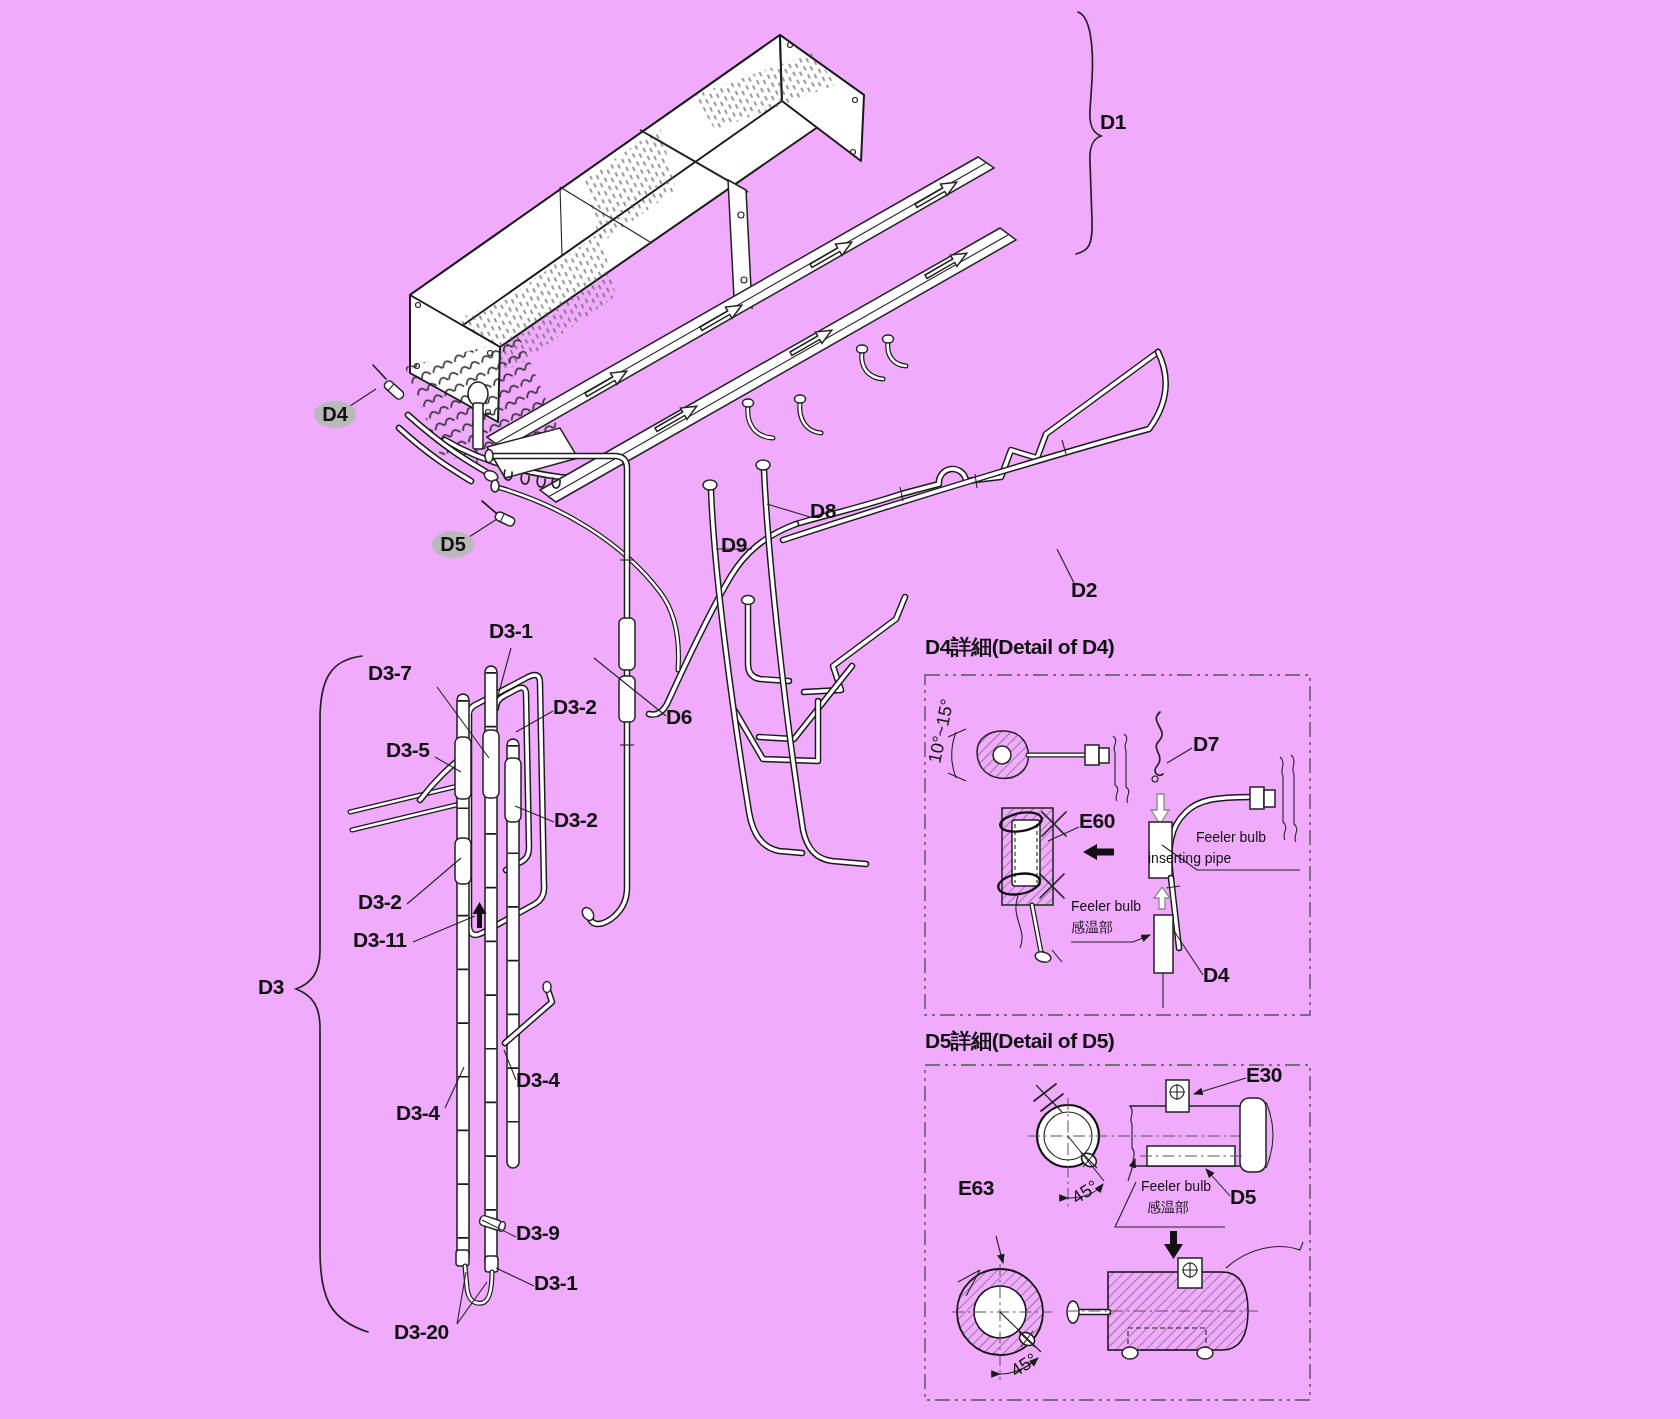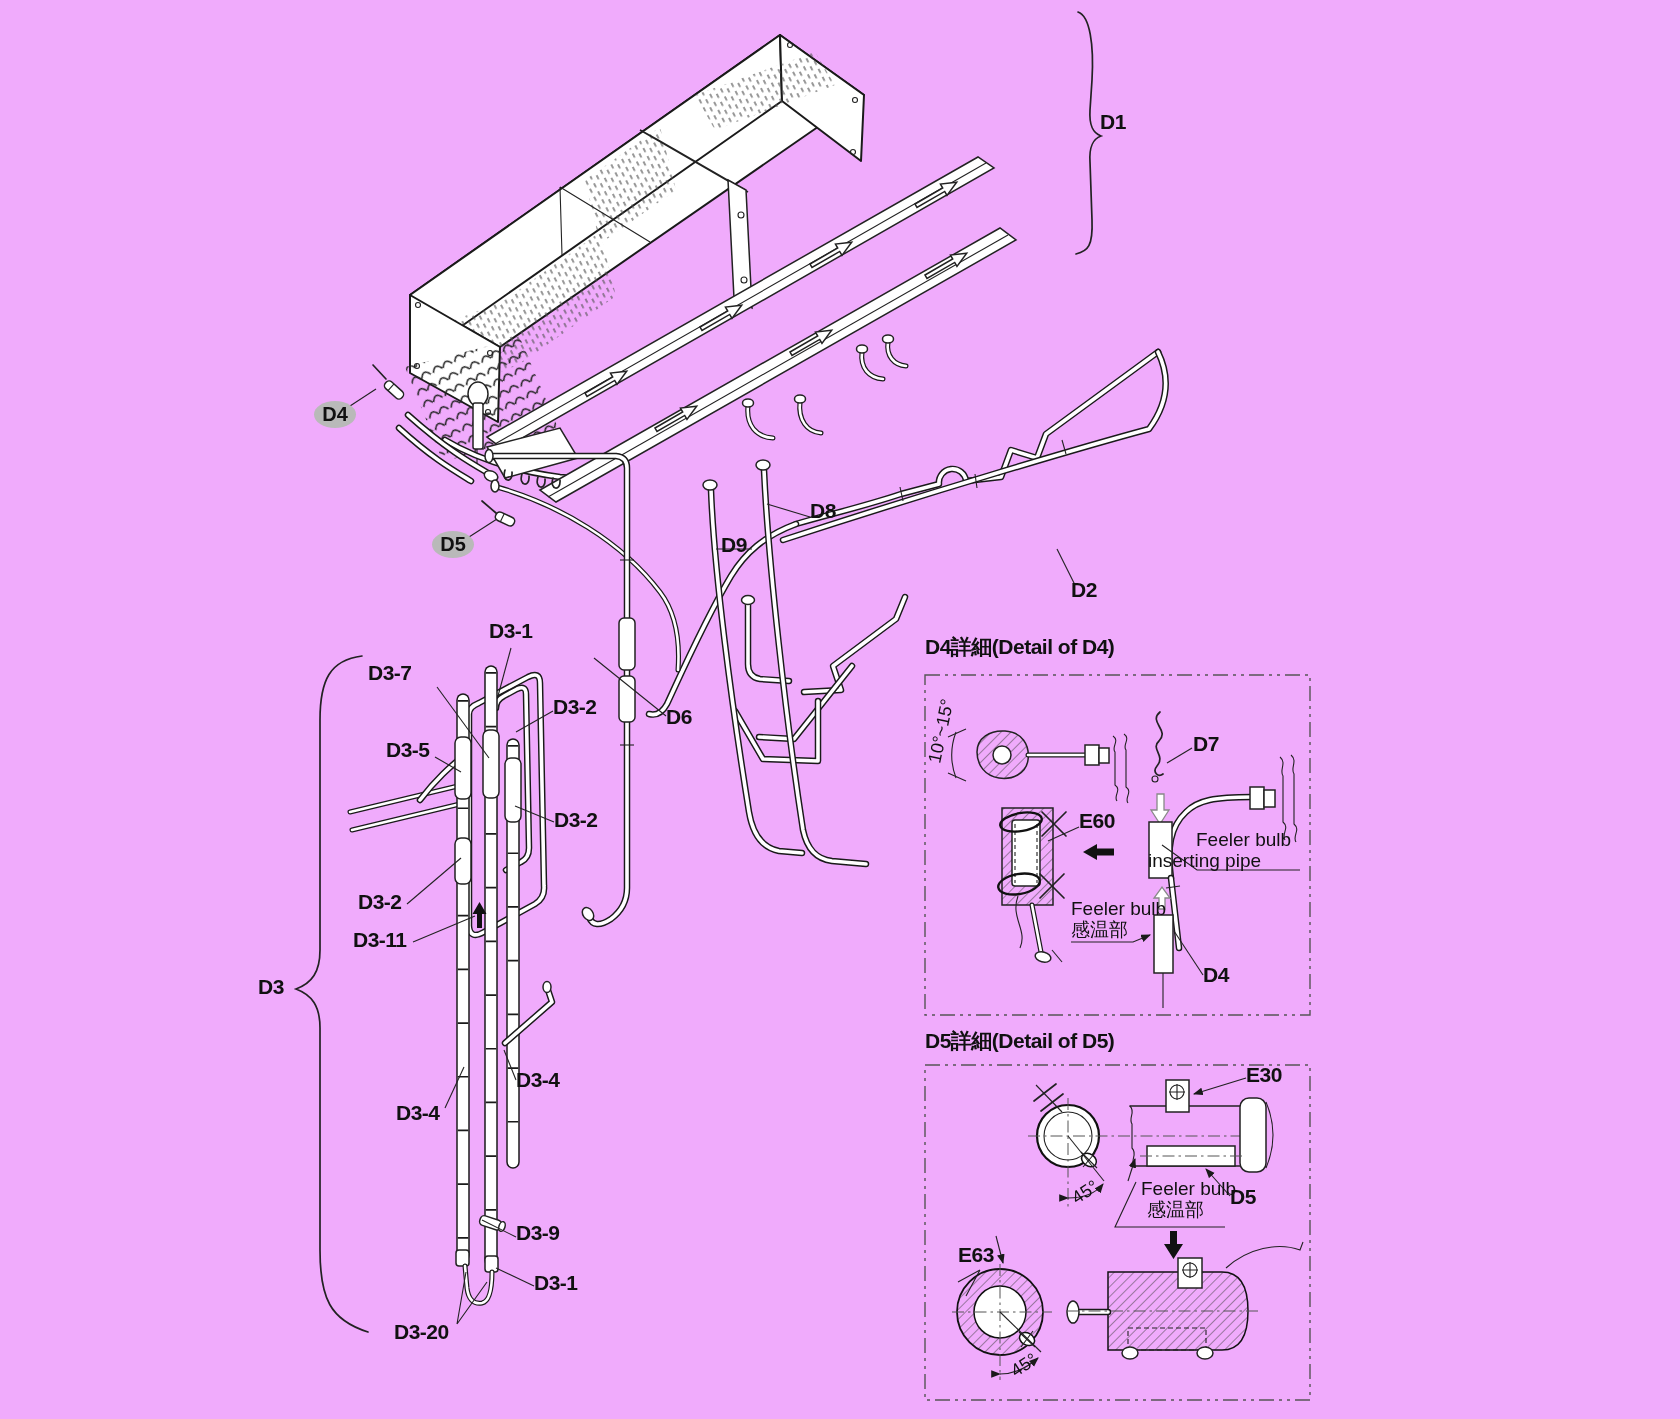--- a/index.html
+++ b/index.html
@@ -3,21 +3,21 @@
 <meta charset="utf-8">
 <style>
   html,body{margin:0;padding:0;background:#fff;}
   #stage{position:relative;width:1680px;height:1419px;background:#f0abfc;overflow:hidden;
          font-family:"Liberation Sans","DejaVu Sans",sans-serif;}
   #art{position:absolute;left:0;top:0;}
   #labels{position:absolute;left:0;top:0;width:100%;height:100%;}
   .lbl{position:absolute;font-size:21px;font-weight:700;letter-spacing:-0.5px;color:#111;
        white-space:nowrap;line-height:1;}
   .ttl{position:absolute;font-size:21px;font-weight:700;letter-spacing:-0.5px;color:#111;white-space:nowrap;line-height:1;}
-  .ann{position:absolute;font-size:19px;font-weight:400;color:#111;white-space:nowrap;line-height:1;}
+  .ann{position:absolute;font-size:14px;font-weight:400;color:#111;white-space:nowrap;line-height:1;}
   .tag{position:absolute;width:42px;height:27px;background:#b9b9b9;border-radius:50%;
        display:flex;align-items:center;justify-content:center;font-size:20px;font-weight:700;color:#111;}
   .rot{transform:translate(-50%,-50%) rotate(-78deg);transform-origin:center;}
   .rot35{transform:translate(-50%,-50%) rotate(-33deg);transform-origin:center;}
   
   .ln{stroke:#222;stroke-width:1.1;fill:none;}
   .l2{stroke:#222;stroke-width:1.7;fill:none;stroke-linecap:round;}
   .po{stroke:#1a1a1a;stroke-width:6.5;fill:none;stroke-linecap:round;stroke-linejoin:round;}
   .pi{stroke:#fff;stroke-width:3.6;fill:none;stroke-linecap:round;stroke-linejoin:round;}
   .to{stroke:#1a1a1a;stroke-width:5;fill:none;stroke-linecap:round;stroke-linejoin:round;}
@@ -458,17 +458,17 @@
   <div class="ann" style="left:1071px;top:899px">Feeler bulb</div>
   <div class="ann" style="left:1071px;top:920px">感温部</div>
   <div class="lbl" style="left:1203px;top:964px">D4</div>
 
   <div class="ttl" style="left:925px;top:1030px">D5詳細(Detail of D5)</div>
   <div class="lbl" style="left:1246px;top:1064px">E30</div>
   <div class="ann rot35" style="left:1085px;top:1192px;font-size:18px">45°</div>
   <div class="ann" style="left:1141px;top:1179px">Feeler bulb</div>
   <div class="ann" style="left:1147px;top:1200px">感温部</div>
   <div class="lbl" style="left:1230px;top:1186px">D5</div>
-  <div class="lbl" style="left:958px;top:1244px">E63</div>
+  <div class="lbl" style="left:958px;top:1177px">E63</div>
   <div class="ann rot35" style="left:1024px;top:1365px;font-size:18px">45°</div>
 </div>
 
 </div>
 
 </body></html>

